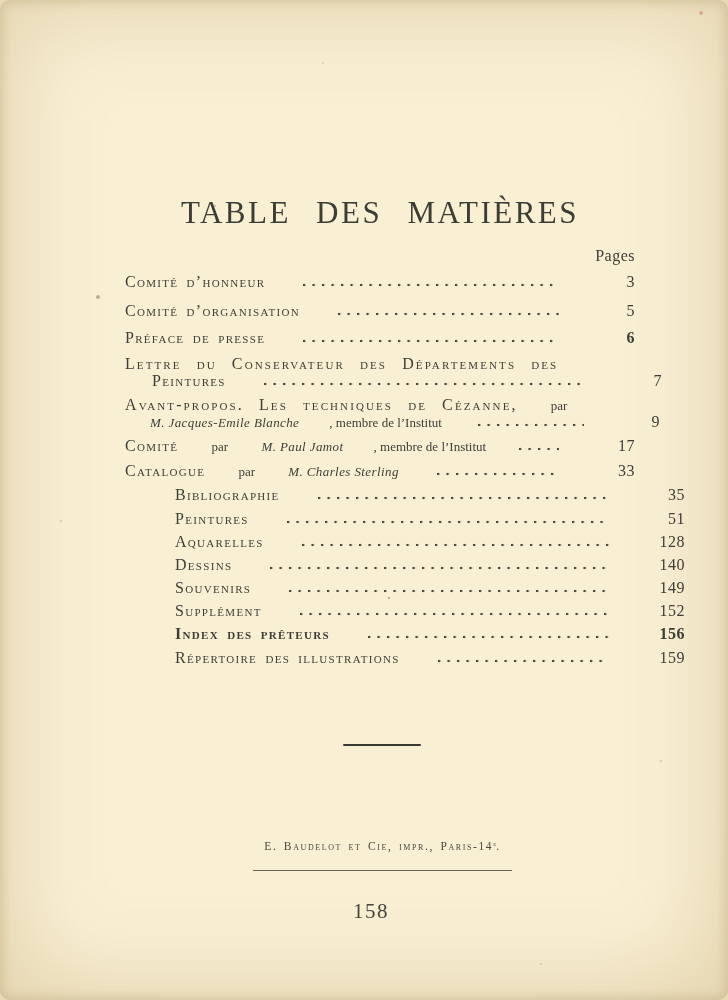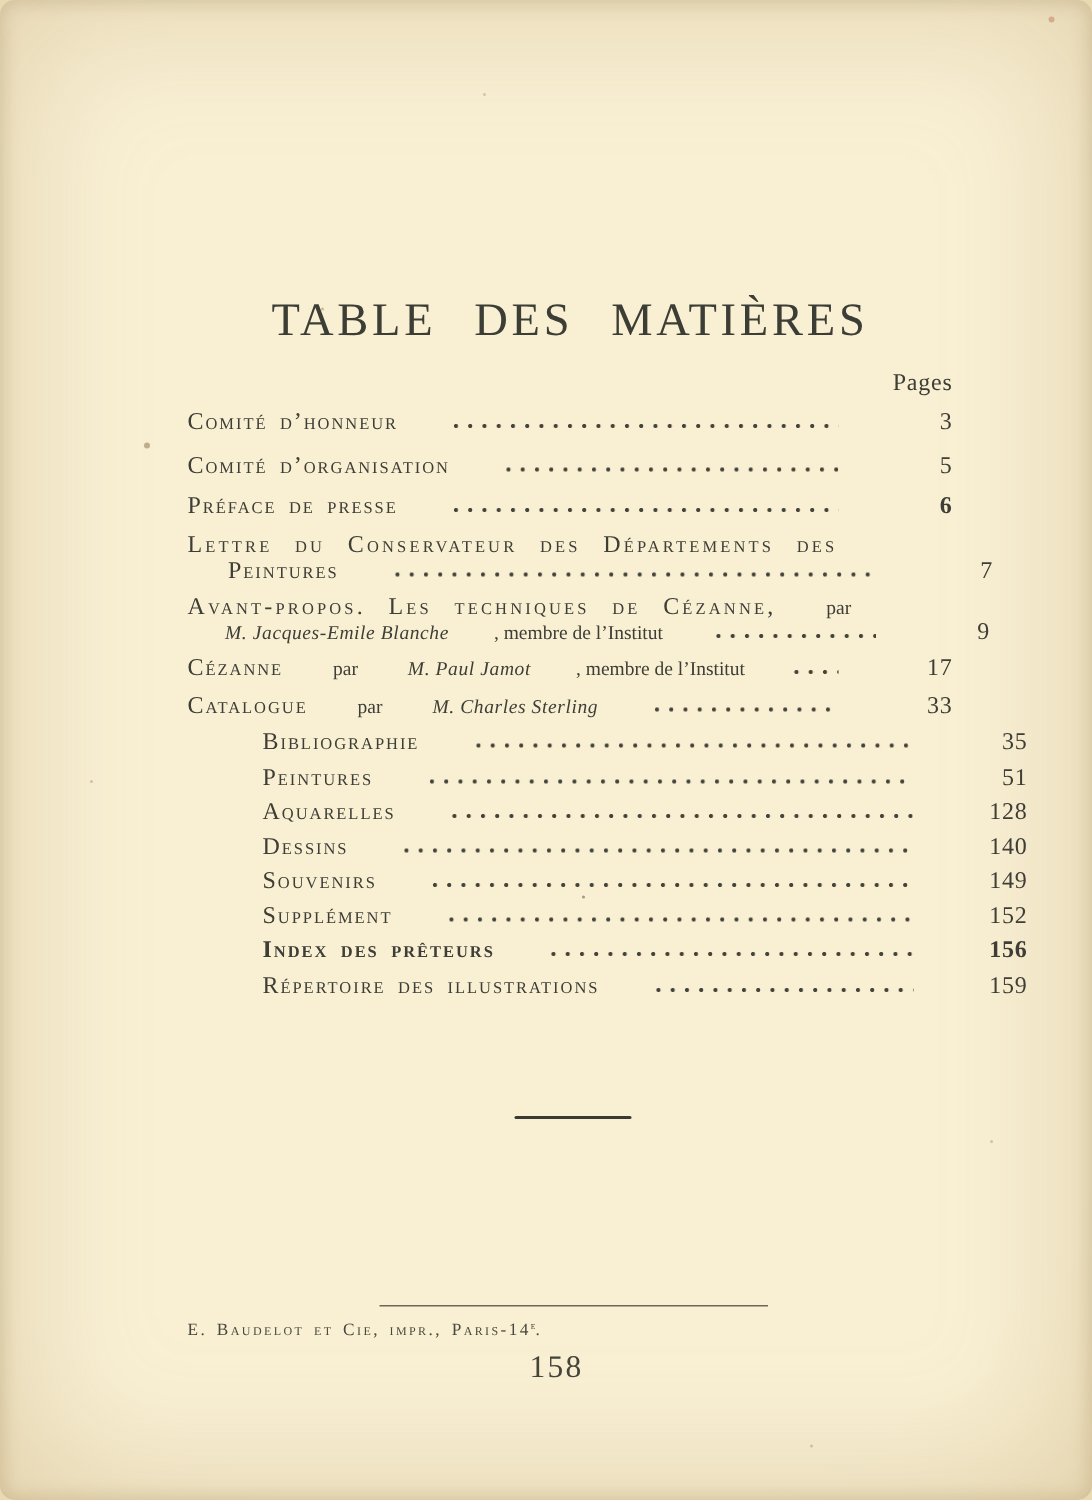--- a/index.html
+++ b/index.html
@@ -60,22 +60,22 @@
   .pg{width:40px;text-align:right;font-size:16px;letter-spacing:.5px;}
   .center-rule{
     position:absolute;left:343px;top:744px;width:78px;height:2.4px;
     background:#3a3a33;border-radius:1px;
   }
   .imprint-rule{
     position:absolute;left:253px;top:870px;width:259px;height:1.2px;
     background:rgba(72,68,56,.8);
   }
   .imprint{
-    position:absolute;left:125px;top:876px;width:515px;height:16px;line-height:16px;
-    font-variant:small-caps;font-size:11.5px;
+    position:absolute;left:125px;top:836px;width:515px;height:16px;line-height:16px;
+    text-align:center;font-variant:small-caps;font-size:11.5px;
     letter-spacing:1.6px;word-spacing:2px;color:#49483e;
   }
   .imprint sup{font-size:7.5px;vertical-align:4px;letter-spacing:0;}
   .folio{
     position:absolute;left:125px;top:901px;width:492px;height:20px;line-height:20px;
     text-align:center;font-size:21px;letter-spacing:1.5px;color:#45443a;
   }
 </style>
 </head>
 <body>
@@ -121,21 +121,21 @@
         <span class="plain"> par</span>
       </div>
     <div class="line ind2" style="top:413px">
         <span class="it">M. Jacques-Emile Blanche</span>
         <span class="plain">, membre de l’Institut </span>
         <span class="leader short"></span>
         <span class="pg">9</span>
       </div>
 
     <div class="line" style="top:437px">
-        <span class="sc">Cézanne</span>
+        <span class="sc">Comité</span>
         <span class="plain"> par </span>
         <span class="it">M. Paul Jamot</span>
         <span class="plain">, membre de l’Institut</span>
         <span class="leader short"></span>
         <span class="pg">17</span>
       </div>
 
     <div class="line" style="top:462px">
         <span class="sc">Catalogue</span>
         <span class="plain"> par </span>

